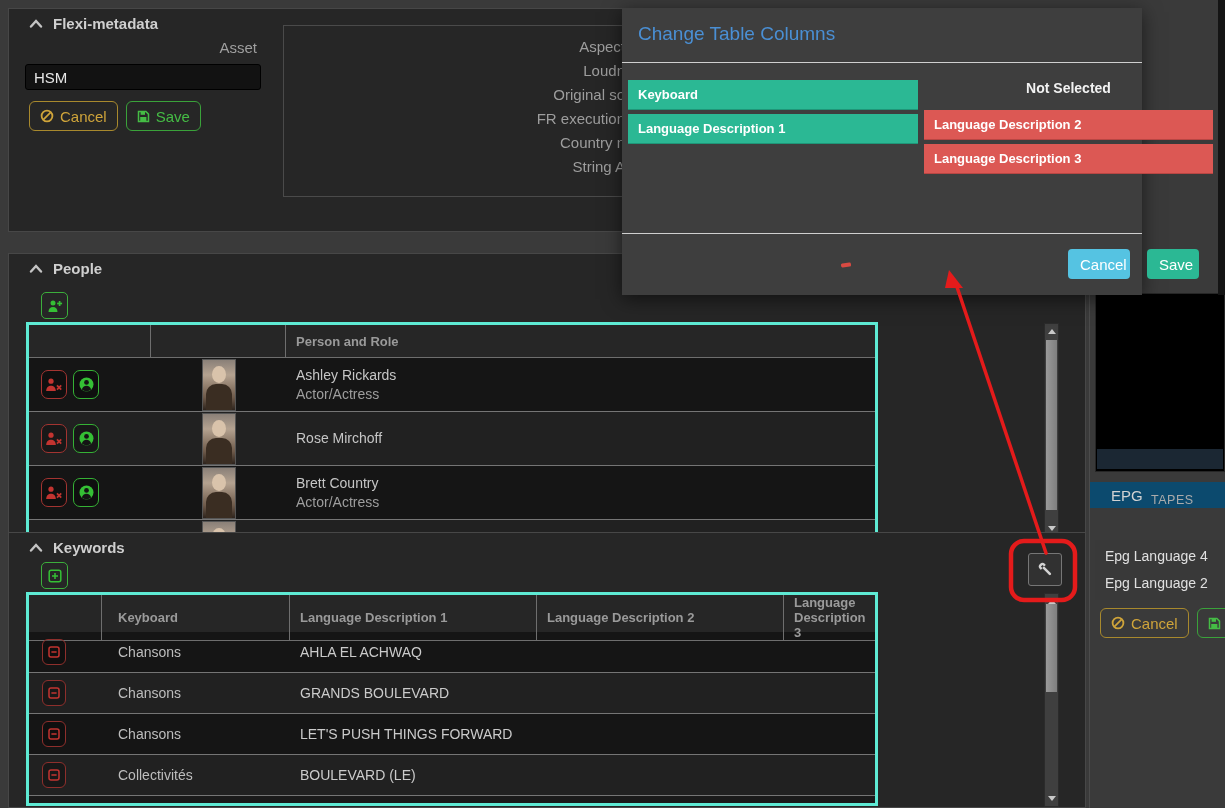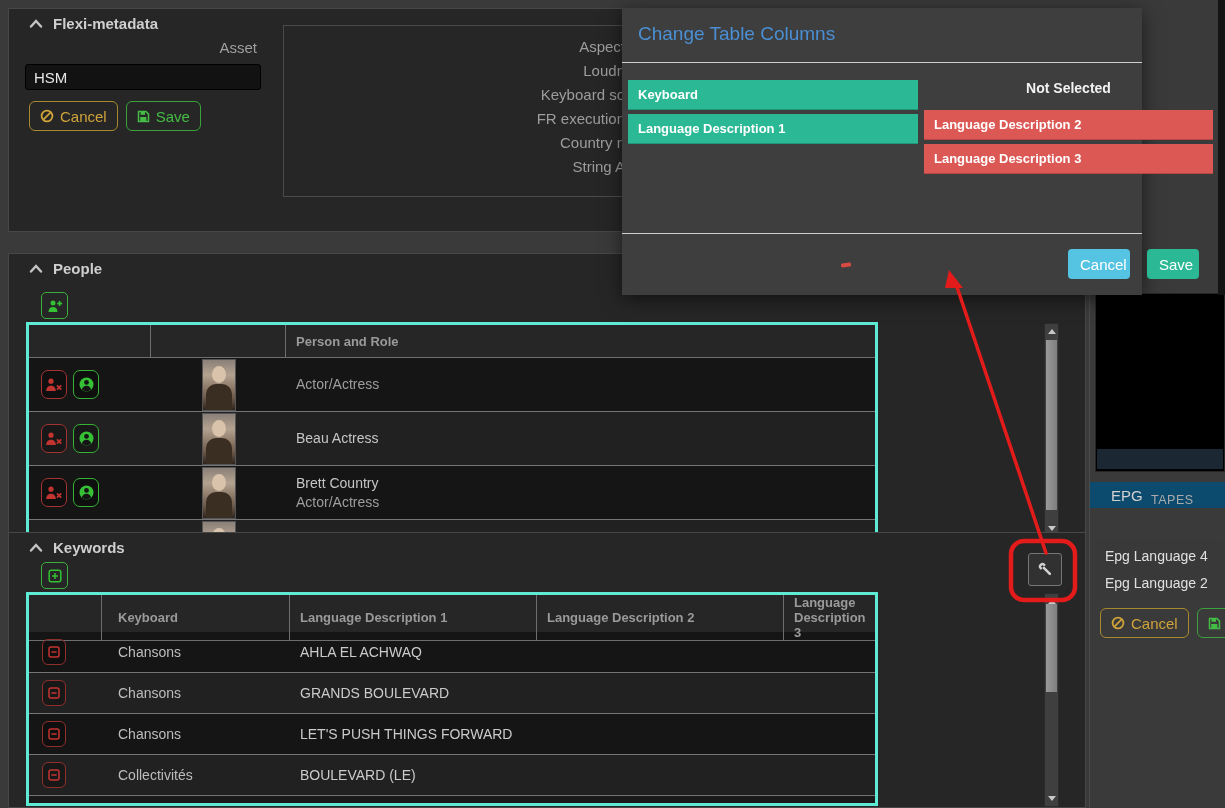--- a/index.html
+++ b/index.html
@@ -158,21 +158,21 @@
           </svg>
       </span>
       <span>Save</span>
     </button>
   </div>
   <div class="fieldset">
     <div class="clip-labels">
 
     <div>Aspect</div>
         <div>Loudn</div>
-        <div>Keyboard so</div>
+        <div>Original so</div>
         <div>FR execution</div>
         <div>Country n</div>
         <div>String A</div>
       </div>
   </div>
 </div>
 
 <div class="panel" id="people">
   <div class="sec-head">
     <span class="caret">
@@ -213,20 +213,21 @@
                 <circle cx="8.5" cy="8.5" r="7" fill="#35c035"></circle>
                 <circle cx="8.5" cy="6.4" r="2.4" fill="#141414"></circle>
                 <path d="M3.8 13.6c.6-2.6 2.5-3.9 4.7-3.9s4.1 1.3 4.7 3.9a7 7 0 0 1-9.4 0z" fill="#141414"></path>
               </svg>
             </span>
           </div>
           <div>
             <span class="photo"></span>
           </div>
           <div class="pcell">
+            <div class="pname">Ashley Rickards</div>
             <div class="prole">Actor/Actress</div>
           </div>
         </div>
 
         <div class="trow">
           <div class="icon-cell">
             <span class="icon-btn red">
               <svg width="18" height="15" viewBox="0 0 18 15">
                 <circle cx="6" cy="4.2" r="2.6" fill="#c23430"></circle>
                 <path d="M1.2 14c0-3.4 2.2-5.2 4.8-5.2s4.8 1.8 4.8 5.2z" fill="#c23430"></path>
@@ -239,21 +240,21 @@
                 <circle cx="8.5" cy="8.5" r="7" fill="#35c035"></circle>
                 <circle cx="8.5" cy="6.4" r="2.4" fill="#141414"></circle>
                 <path d="M3.8 13.6c.6-2.6 2.5-3.9 4.7-3.9s4.1 1.3 4.7 3.9a7 7 0 0 1-9.4 0z" fill="#141414"></path>
               </svg>
             </span>
           </div>
           <div>
             <span class="photo"></span>
           </div>
           <div class="pcell">
-            <div class="pname">Beau Actress</div>
+            <div class="pname">Rose Mirchoff</div>
             <div class="prole"></div>
           </div>
         </div>
 
         <div class="trow">
           <div class="icon-cell">
             <span class="icon-btn red">
               <svg width="18" height="15" viewBox="0 0 18 15">
                 <circle cx="6" cy="4.2" r="2.6" fill="#c23430"></circle>
                 <path d="M1.2 14c0-3.4 2.2-5.2 4.8-5.2s4.8 1.8 4.8 5.2z" fill="#c23430"></path>

